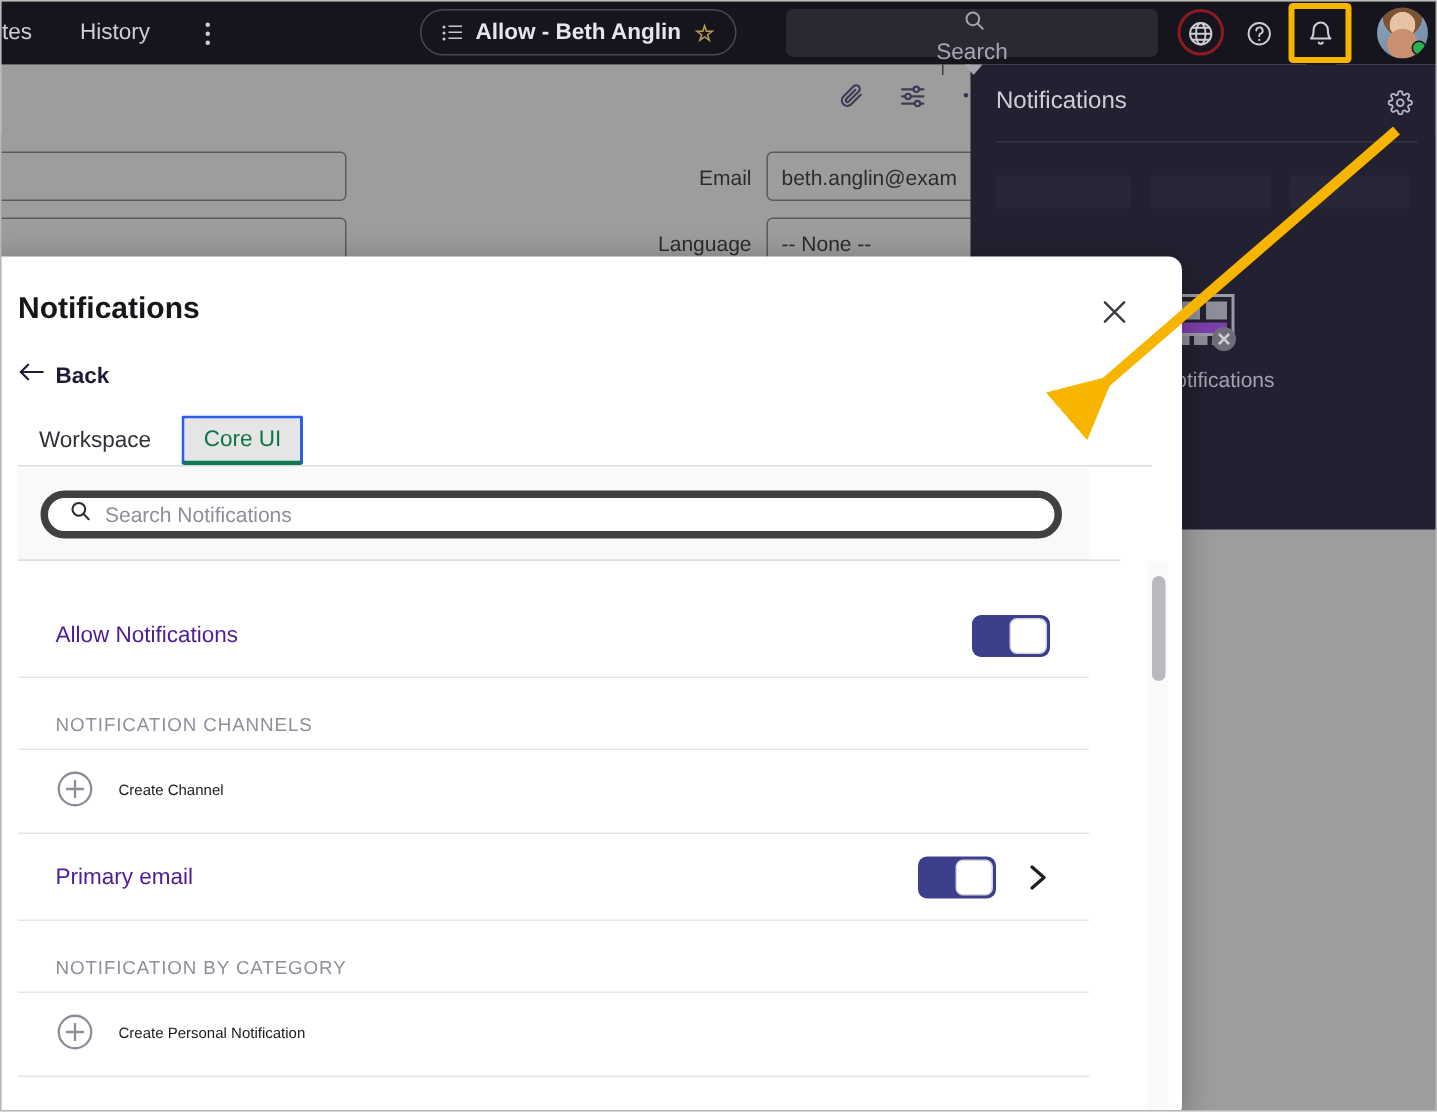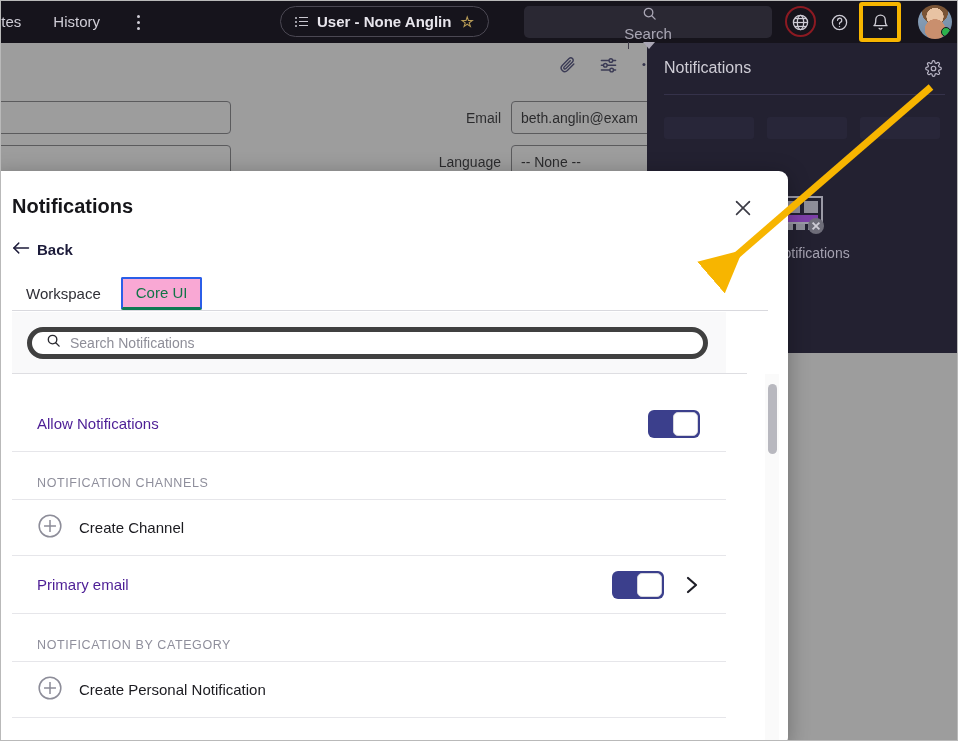--- a/index.html
+++ b/index.html
@@ -182,21 +182,21 @@
     position: absolute; left: 21px; top: 104px; right: 20px; height: 36px;
     display: flex; align-items: flex-end; gap: 6px;
     border-bottom: 1px solid #d9d9de;
   }
   .tab {
     font-size: 15px; color: #2f2f36; padding: 6px 14px 8px 14px;
     white-space: nowrap;
   }
   .tab.active {
     color: #117547; border: 2px solid #2b5ee8; border-bottom: 3px solid #0f7a52;
-    border-radius: 2px; background: #f9a8d4; padding: 5px 13px 6px 13px;
+    border-radius: 2px; background: #e5e5e5; padding: 5px 13px 6px 13px;
   }
 
   .search-strip {
     position: absolute; left: 21px; top: 141px; width: 714px; height: 62px;
     background: #f9f9fa; border-bottom: 1px solid #e8e8ea;
     display: flex; align-items: center;
   }
   .notif-search {
     margin-left: 15px; width: 681px; height: 32px;
     border: 5px solid #404040; border-radius: 17px; background: #fff;
@@ -218,21 +218,21 @@
   .row-label { font-size: 15px; color: #4c1d95; flex: 1; }
   .section-head {
     height: 48px; display: flex; align-items: flex-end; padding: 0 0 9px 25px;
     font-size: 12.5px; color: #8f8f9c; letter-spacing: 0.6px;
     border-bottom: 1px solid #e6e6ea;
   }
   .spacer-row { height: 22px; }
   .plus-row {
     height: 56px; display: flex; align-items: center; gap: 16px;
     padding-left: 25px; border-bottom: 1px solid #e6e6ea;
-    font-size: 15px; color: #1b1b20;
+    font-size: 10px; color: #1b1b20;
   }
   .toggle {
     width: 52px; height: 28px; border-radius: 6px; background: #3b3f8c;
     display: flex; align-items: center; justify-content: flex-end;
     padding: 2px; position: relative;
   }
   .toggle .knob {
     width: 25px; height: 24px; border-radius: 5px; background: #fff;
     border: 1px solid #d5d5dd;
   }
@@ -355,21 +355,21 @@
           </span>
           <span>
             <b></b>
             <u></u>
           </span>
           <span>
             <b></b>
             <u></u>
           </span>
       </span>
-      <span>User - None Anglin</span>
+      <span>Allow - Beth Anglin</span>
       <span class="star">☆</span>
     </div>
 
     <div class="searchbox">
       <span class="mag">
         <svg width="15" height="15" viewBox="0 0 24 24" fill="none" stroke="#a9a6b4" stroke-width="2.1">
           <circle cx="10.5" cy="10.5" r="6.8"></circle>
             <line x1="15.6" y1="15.6" x2="21" y2="21" stroke-linecap="round"></line>
         </svg>
       </span>

